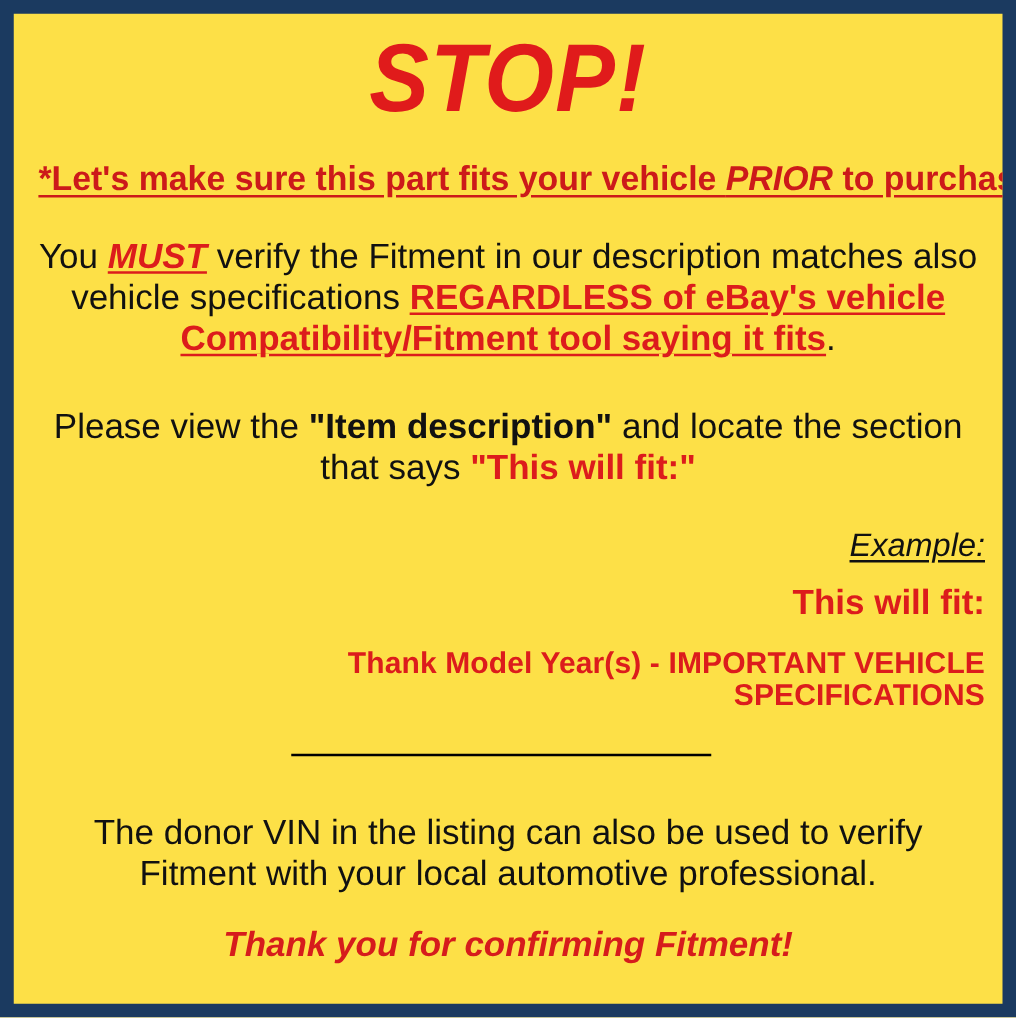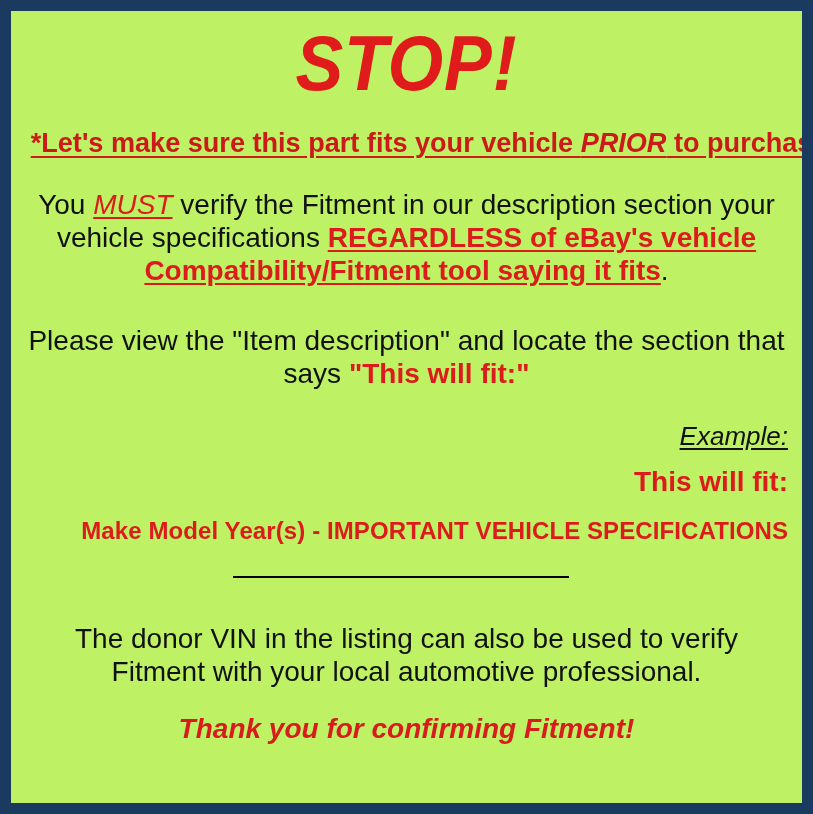--- a/index.html
+++ b/index.html
@@ -8,21 +8,21 @@
     background: #ffffff;
   }
   body {
     font-family: "Liberation Sans", sans-serif;
   }
   #stop-notice {
     position: relative;
     width: 813px;
     height: 814px;
     box-sizing: border-box;
-    background: #bef264;
+    background: #fde047;
     border: 11px solid #1b3a60;
     overflow: hidden;
   }
   .inner {
     position: relative;
     width: 100%;
     height: 100%;
     box-sizing: border-box;
     padding: 0 14px;
   }
@@ -65,21 +65,21 @@
     line-height: 1.18;
     margin: 0;
     font-family: "Liberation Sans", sans-serif;
   }
   .p-must   { margin-top: 30px; }
   .p-view   { margin-top: 37px; }
   .p-confirm{ margin-top: 31px; }
   .p-vin    { margin-top: 38px; text-align: center; }
 
   .rd        { color: #dc1c1c; }
-  .b         { font-weight: normal; }
+  .b         { font-weight: bold; }
   .i         { font-style: italic; }
   .u         { text-decoration: underline; text-underline-offset: 3px; }
   .blk       { color: #111111; }
 
   .red-cond {
     color: #dc1c1c;
     font-weight: bold;
     font-family: "Liberation Sans Narrow", "Liberation Sans", sans-serif;
   }
 
@@ -153,31 +153,31 @@
 <div id="stop-notice">
   <div class="inner">
 
     <div class="title">STOP!</div>
 
     <div class="tagline">
       <span>*Let's make sure this part fits your vehicle </span><span class="ital">PRIOR</span><span> to purchasing*</span>
     </div>
 
     <p class="para p-must">
-      <span>You </span><span class="rd b i u">MUST</span><span> verify the Fitment in our description section your vehicle specifications </span><span class="red-cond u">REGARDLESS of eBay's vehicle Compatibility/Fitment tool saying it fits</span><span class="blk">.</span>
+      <span>You </span><span class="rd b i u">MUST</span><span> verify the Fitment in our description matches also vehicle specifications </span><span class="red-cond u">REGARDLESS of eBay's vehicle Compatibility/Fitment tool saying it fits</span><span class="blk">.</span>
     </p>
 
     <p class="para p-view">
       <span>Please view the </span><span class="b">"Item description"</span><span> and locate the section that says </span><span class="red-cond">"This will fit:"</span>
     </p>
 
     <div class="example-block">
       <span class="example-label">Example:</span>
       <span class="example-fit">This will fit:</span>
-      <span class="example-spec">Make Model Year(s) - IMPORTANT VEHICLE SPECIFICATIONS</span>
+      <span class="example-spec">Thank Model Year(s) - IMPORTANT VEHICLE SPECIFICATIONS</span>
     </div>
 
     <div class="divider-wrap">
       <div class="divider"></div>
     </div>
 
 
     <p class="para p-vin">The donor VIN in the listing can also be used to verify Fitment with your local automotive professional.</p>
 
     <div class="thanks">Thank you for confirming Fitment!</div>

